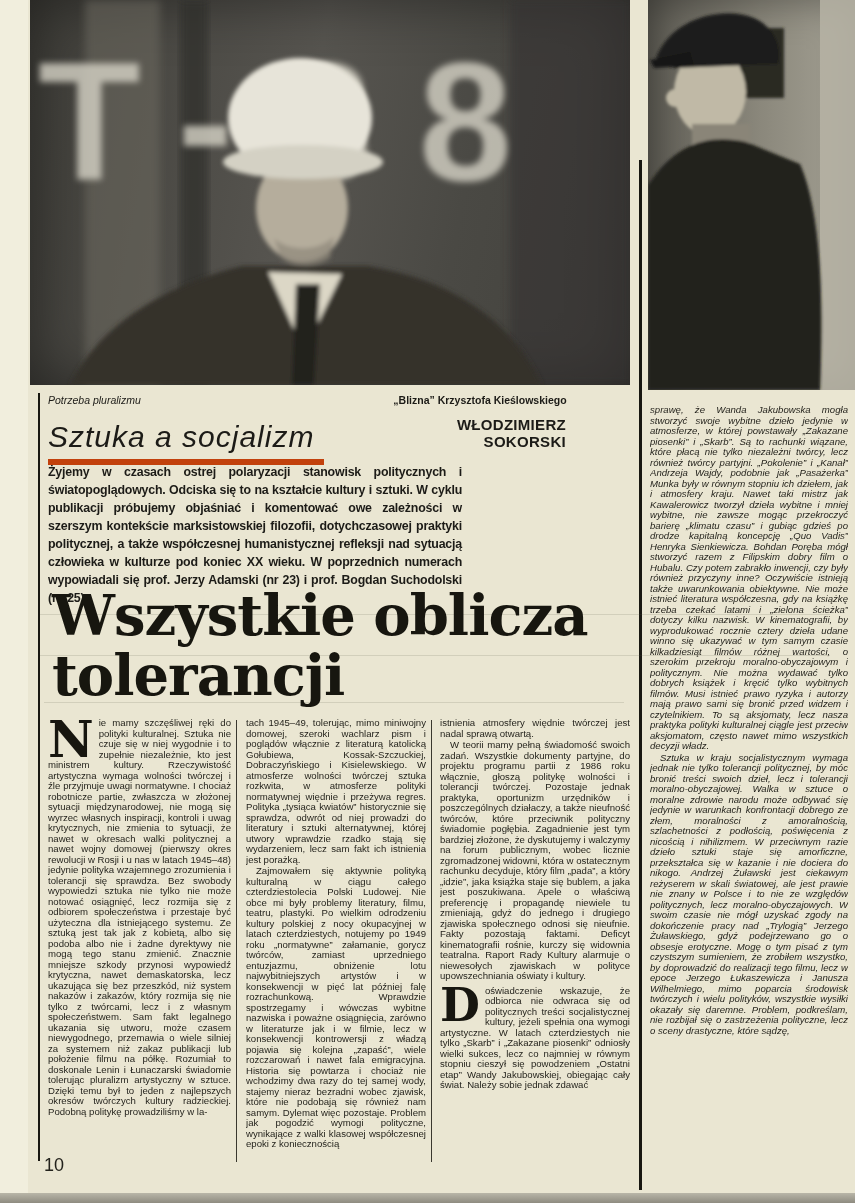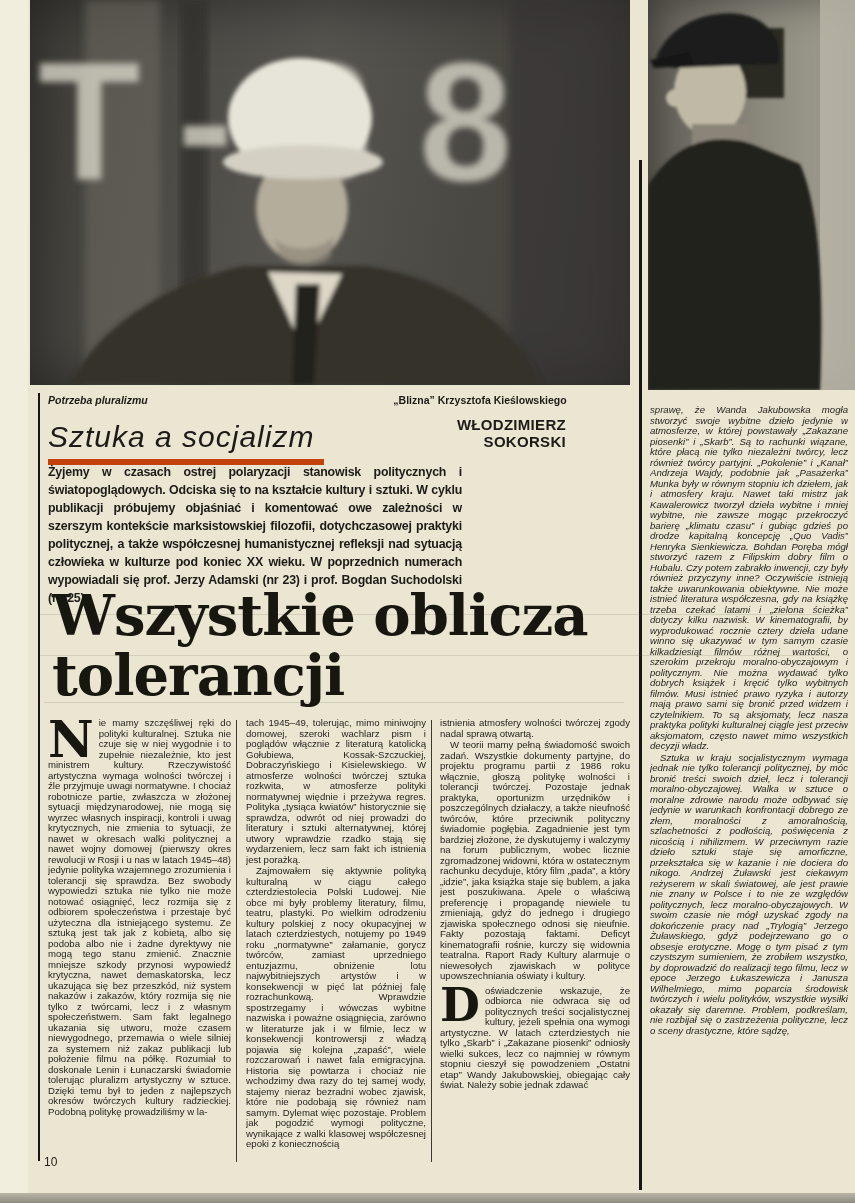--- a/index.html
+++ b/index.html
@@ -29,21 +29,21 @@
 
   
   .vrule{position:absolute;background:#181711;}
   .vrule-left{left:38px;top:393px;width:2px;height:768px;}
   .vrule-mid1{left:236px;top:720px;width:1px;height:442px;background:#3a382f;}
   .vrule-mid2{left:431px;top:720px;width:1px;height:442px;background:#3a382f;}
   .vrule-right{left:639px;top:160px;width:3px;height:1030px;}
 
   
   .caption{position:absolute;top:394px;font-size:10.5px;}
-  .caption-left{left:48px;font-style:italic;font-weight:bold;}
+  .caption-left{left:48px;font-style:italic;}
   .caption-right{left:330px;width:300px;text-align:center;font-weight:bold;}
   .kicker{position:absolute;left:48px;top:420px;
     font-style:italic;font-size:30px;letter-spacing:1px;
     border-bottom:6px solid #c2410c;padding:0 10px 5px 0;}
   .author{position:absolute;left:420px;top:416px;width:146px;text-align:right;
     font-weight:bold;font-size:15px;line-height:17px;letter-spacing:.3px;}
   .lead{position:absolute;left:48px;top:463px;width:414px;
     font-weight:bold;font-size:12.4px;line-height:18px;
     letter-spacing:-.2px;text-align:justify;}
   .headline{position:absolute;left:44px;top:578px;width:600px;
@@ -55,21 +55,21 @@
     overflow:hidden;color:#201f19;}
   .col p{margin:0;}
   .col p.ind{text-indent:10px;}
   .col p + p{margin-top:1px;}
   .col1{left:48px;top:718px;width:183px;height:446px;}
   .col2{left:246px;top:718px;width:180px;height:446px;}
   .col3{left:440px;top:718px;width:190px;height:446px;}
   .col4{left:650px;top:405px;width:198px;height:788px;font-style:italic;}
   .dropcap{float:left;font-family:"DejaVu Serif",serif;font-weight:bold;
     font-size:50px;line-height:.78;padding:2px 5px 0 0;color:#17160f;}
-  .pagenum{position:absolute;left:44px;top:1155px;font-size:12px;color:#23221c;}
+  .pagenum{position:absolute;left:44px;top:1155px;font-size:18px;color:#23221c;}
 </style>
 </head>
 <body>
 
 <div class="margin-strip"></div>
 
 <div class="photo-left">
   <svg width="600" height="385" viewBox="0 0 600 385">
     <defs>
       <filter id="b4">
@@ -142,21 +142,21 @@
 <div class="col col1">
   <p><span class="dropcap">N</span><span>ie mamy szczęśliwej ręki do polityki kulturalnej. Sztuka nie czuje się w niej wygodnie i to zupełnie niezależnie, kto jest ministrem kultury. Rzeczywistość artystyczna wymaga wolności twórczej i źle przyjmuje uwagi normatywne. I chociaż robotnicze partie, zwłaszcza w złożonej sytuacji międzynarodowej, nie mogą się wyrzec własnych inspiracji, kontroli i uwag krytycznych, nie zmienia to sytuacji, że nawet w okresach walki politycznej a nawet wojny domowej (pierwszy okres rewolucji w Rosji i u nas w latach 1945–48) jedynie polityka wzajemnego zrozumienia i tolerancji się sprawdza. Bez swobody wypowiedzi sztuka nie tylko nie może notować osiągnięć, lecz rozmija się z odbiorem społeczeństwa i przestaje być użyteczna dla istniejącego systemu. Ze sztuką jest tak jak z kobietą, albo się podoba albo nie i żadne dyrektywy nie mogą tego stanu zmienić. Znacznie mniejsze szkody przynosi wypowiedź krytyczna, nawet demaskatorska, lecz ukazująca się bez przeszkód, niż system nakazów i zakazów, który rozmija się nie tylko z twórcami, lecz i z własnym społeczeństwem. Sam fakt legalnego ukazania się utworu, może czasem niewygodnego, przemawia o wiele silniej za systemem niż zakaz publikacji lub położenie filmu na półkę. Rozumiał to doskonale Lenin i Łunaczarski świadomie tolerując pluralizm artystyczny w sztuce. Dzięki temu był to jeden z najlepszych okresów twórczych kultury radzieckiej. Podobną politykę prowadziliśmy w la-</span></p>
 </div>
 
 <div class="col col2">
   <p>tach 1945–49, tolerując, mimo miniwojny domowej, szeroki wachlarz pism i poglądów włącznie z literaturą katolicką Gołubiewa, Kossak-Szczuckiej, Dobraczyńskiego i Kisielewskiego. W atmosferze wolności twórczej sztuka rozkwita, w atmosferze polityki normatywnej więdnie i przeżywa regres. Polityka „tysiąca kwiatów” historycznie się sprawdza, odwrót od niej prowadzi do literatury i sztuki alternatywnej, której utwory wprawdzie rzadko stają się wydarzeniem, lecz sam fakt ich istnienia jest porażką.</p>
   <p class="ind">Zajmowałem się aktywnie polityką kulturalną w ciągu całego czterdziestolecia Polski Ludowej. Nie obce mi były problemy literatury, filmu, teatru, plastyki. Po wielkim odrodzeniu kultury polskiej z nocy okupacyjnej w latach czterdziestych, notujemy po 1949 roku „normatywne” załamanie, gorycz twórców, zamiast uprzedniego entuzjazmu, obniżenie lotu najwybitniejszych artystów i w konsekwencji w pięć lat później falę rozrachunkową. Wprawdzie spostrzegamy i wówczas wybitne nazwiska i poważne osiągnięcia, zarówno w literaturze jak i w filmie, lecz w konsekwencji kontrowersji z władzą pojawia się kolejna „zapaść”, wiele rozczarowań i nawet fala emigracyjna. Historia się powtarza i chociaż nie wchodzimy dwa razy do tej samej wody, stajemy nieraz bezradni wobec zjawisk, które nie podobają się również nam samym. Dylemat więc pozostaje. Problem jak pogodzić wymogi polityczne, wynikające z walki klasowej współczesnej epoki z koniecznością</p>
 </div>
 
 <div class="col col3">
-  <p>istnienia atmosfery wolności twórczej zgody nadal sprawą otwartą.</p>
+  <p>istnienia atmosfery więdnie twórczej jest nadal sprawą otwartą.</p>
   <p class="ind">W teorii mamy pełną świadomość swoich zadań. Wszystkie dokumenty partyjne, do projektu programu partii z 1986 roku włącznie, głoszą politykę wolności i tolerancji twórczej. Pozostaje jednak praktyka, oportunizm urzędników i poszczególnych działaczy, a także nieufność twórców, które przeciwnik polityczny świadomie pogłębia. Zagadnienie jest tym bardziej złożone, że dyskutujemy i walczymy na forum publicznym, wobec licznie zgromadzonej widowni, która w ostatecznym rachunku decyduje, który film „pada”, a który „idzie”, jaka książka staje się bublem, a jaka jest poszukiwana. Apele o właściwą preferencję i propagandę niewiele tu zmieniają, gdyż do jednego i drugiego zjawiska społecznego odnosi się nieufnie. Fakty pozostają faktami. Deficyt kinematografii rośnie, kurczy się widownia teatralna. Raport Rady Kultury alarmuje o niewesołych zjawiskach w polityce upowszechniania oświaty i kultury.</p>
   <p style="margin-top:4px;"><span class="dropcap" style="font-size:46px;">D</span><span>oświadczenie wskazuje, że odbiorca nie odwraca się od politycznych treści socjalistycznej kultury, jeżeli spełnia ona wymogi artystyczne. W latach czterdziestych nie tylko „Skarb” i „Zakazane piosenki” odniosły wielki sukces, lecz co najmniej w równym stopniu cieszył się powodzeniem „Ostatni etap” Wandy Jakubowskiej, obiegając cały świat. Należy sobie jednak zdawać</span></p>
 </div>
 
 <div class="col col4">
   <p>sprawę, że Wanda Jakubowska mogła stworzyć swoje wybitne dzieło jedynie w atmosferze, w której powstawały „Zakazane piosenki” i „Skarb”. Są to rachunki wiązane, które płacą nie tylko niezależni twórcy, lecz również twórcy partyjni. „Pokolenie” i „Kanał” Andrzeja Wajdy, podobnie jak „Pasażerka” Munka były w równym stopniu ich dziełem, jak i atmosfery kraju. Nawet taki mistrz jak Kawalerowicz tworzył dzieła wybitne i mniej wybitne, nie zawsze mogąc przekroczyć barierę „klimatu czasu” i gubiąc gdzieś po drodze kapitalną koncepcję „Quo Vadis” Henryka Sienkiewicza. Bohdan Poręba mógł stworzyć razem z Filipskim dobry film o Hubalu. Czy potem zabrakło inwencji, czy były również przyczyny inne? Oczywiście istnieją także uwarunkowania obiektywne. Nie może istnieć literatura współczesna, gdy na książkę trzeba czekać latami i „zielona ścieżka” dotyczy kilku nazwisk. W kinematografii, by wyprodukować rocznie cztery dzieła udane winno się ukazywać w tym samym czasie kilkadziesiąt filmów różnej wartości, o szerokim przekroju moralno-obyczajowym i politycznym. Nie można wydawać tylko dobrych książek i kręcić tylko wybitnych filmów. Musi istnieć prawo ryzyka i autorzy mają prawo sami się bronić przed widzem i czytelnikiem. To są aksjomaty, lecz nasza praktyka polityki kulturalnej ciągle jest przeciw aksjomatom, często nawet mimo wszystkich decyzji władz.</p>
   <p class="ind">Sztuka w kraju socjalistycznym wymaga jednak nie tylko tolerancji politycznej, by móc bronić treści swoich dzieł, lecz i tolerancji moralno-obyczajowej. Walka w sztuce o moralne zdrowie narodu może odbywać się jedynie w warunkach konfrontacji dobrego ze złem, moralności z amoralnością, szlachetności z podłością, poświęcenia z nicością i nihilizmem. W przeciwnym razie dzieło sztuki staje się amorficzne, przekształca się w kazanie i nie dociera do nikogo. Andrzej Żuławski jest ciekawym reżyserem w skali światowej, ale jest prawie nie znany w Polsce i to nie ze względów politycznych, lecz moralno-obyczajowych. W swoim czasie nie mógł uzyskać zgody na dokończenie pracy nad „Trylogią” Jerzego Żuławskiego, gdyż podejrzewano go o obsesje erotyczne. Mogę o tym pisać z tym czystszym sumieniem, że zrobiłem wszystko, by doprowadzić do realizacji tego filmu, lecz w epoce Jerzego Łukaszewicza i Janusza Wilhelmiego, mimo poparcia środowisk twórczych i wielu polityków, wszystkie wysiłki okazały się daremne. Problem, podkreślam, nie rozbijał się o zastrzeżenia polityczne, lecz o sceny drastyczne, które sądzę,</p>
 </div>
 
 <div class="pagenum">10</div>

